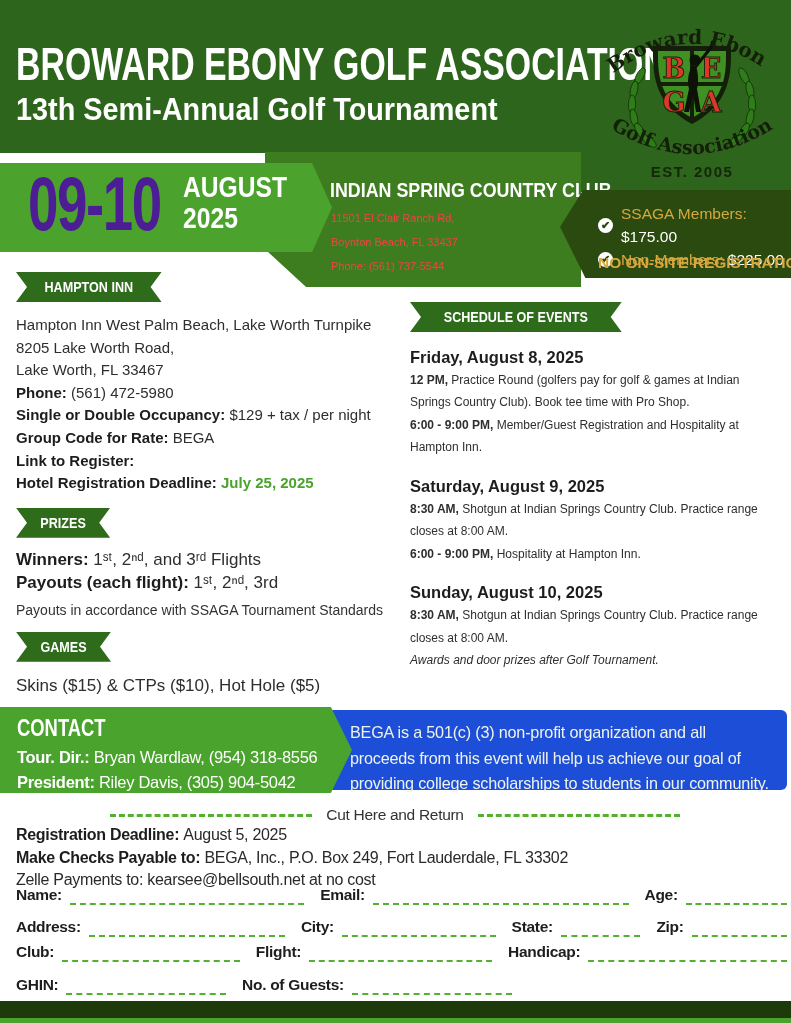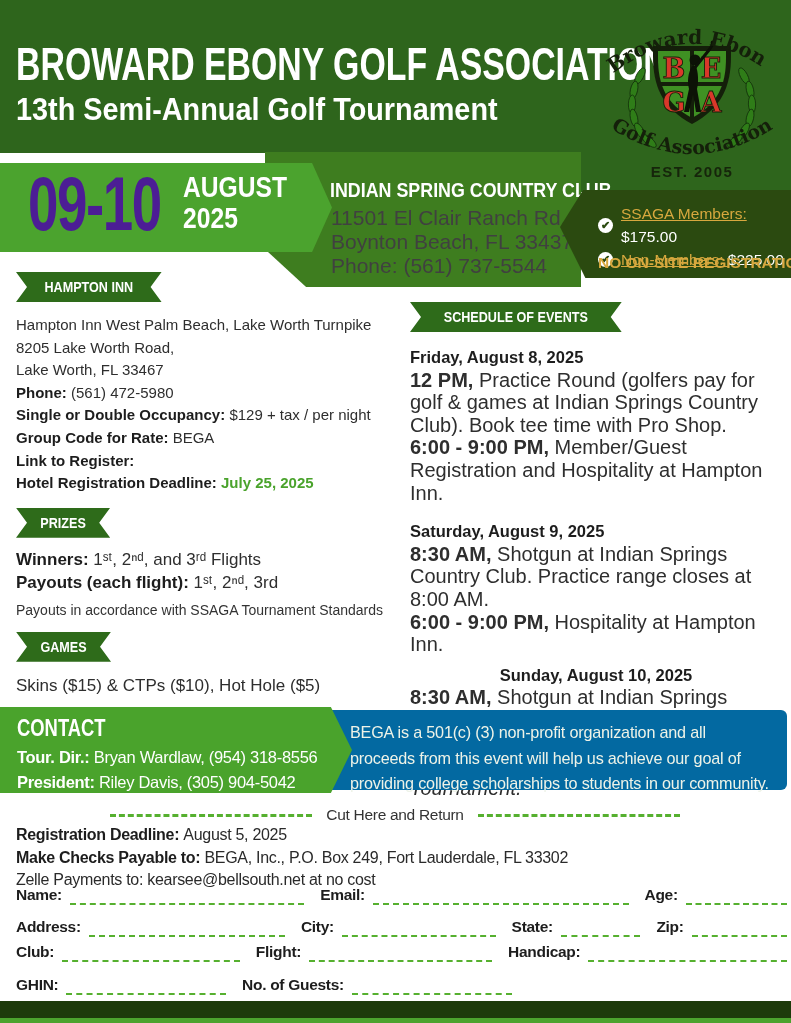--- a/index.html
+++ b/index.html
@@ -18,43 +18,43 @@
          white-space:nowrap;}
   .subtitle{position:absolute;left:16px;top:92px;color:#fff;font-weight:bold;font-size:31px;white-space:nowrap;}
   .cx{display:inline-block;transform:scaleX(0.72);transform-origin:0 50%;}
   .cx85{display:inline-block;transform:scaleX(0.85);transform-origin:0 50%;}
   .cx93{display:inline-block;transform:scaleX(0.93);transform-origin:0 50%;}
   .cxc{display:inline-block;transform:scaleX(0.84);transform-origin:50% 50%;}
   .dates{position:absolute;left:28px;top:160px;color:#4c1d95;font-weight:bold;font-size:76px;
          letter-spacing:-2px;white-space:nowrap;}
   .month{position:absolute;left:183px;top:172px;color:#fff;font-weight:bold;font-size:29px;line-height:31px;white-space:nowrap;}
   .venue-name{position:absolute;left:330px;top:178px;color:#fff;font-weight:bold;font-size:21px;white-space:nowrap;}
-  .venue-lines{position:absolute;left:331px;top:206px;color:#404040;font-size:21px;line-height:24px;}
+  .venue-lines{position:absolute;left:331px;top:206px;color:#ef4444;font-size:11px;line-height:24px;}
   .price-rows{position:absolute;left:38px;top:12px;font-size:15.5px;line-height:23px;}
   .price-row{display:flex;align-items:center;gap:8px;}
   .chk{display:inline-block;width:15px;height:15px;border-radius:50%;background:#ffffff;
        color:#2b4a10;font-size:11px;line-height:15px;text-align:center;font-weight:bold;flex:0 0 15px;}
-  .gold{color:#d7a83e;text-decoration:underline;}
+  .gold{color:#d7a83e;}
   .noreg{position:absolute;left:38px;top:64px;color:#d7a83e;font-weight:bold;font-size:15.5px;white-space:nowrap;}
   
   .ribbon{background:#2e6b1a;color:#fff;display:inline-block;padding:6px 20px 7px 20px;
           clip-path:polygon(0 0,100% 0,calc(100% - 11px) 50%,100% 100%,0 100%,11px 50%);
           font-weight:bold;font-size:15px;white-space:nowrap;}
   
   .col-left{position:absolute;left:16px;top:272px;width:378px;}
   .col-right{position:absolute;left:410px;top:302px;width:372px;}
   .tline{font-size:15px;line-height:22.6px;color:#2e2e2e;}
   .bl{font-weight:bold;color:#1d1d1d;}
   .green-txt{color:#4aa32c;font-weight:bold;}
   .small-note{font-size:14px;color:#333;margin-top:8px;}
-  .sline{margin:0;font-size:20px;line-height:22.6px;color:#2e2e2e;}
+  .sline{margin:0;font-size:12px;line-height:22.6px;color:#2e2e2e;}
   .day-title{font-weight:bold;color:#1d1d1d;font-size:16.5px;line-height:22.6px;margin-top:14px;}
   .italic{font-style:italic;}
   
-  .np-box{position:absolute;left:318px;top:710px;width:469px;height:80px;background:#0369a1;
+  .np-box{position:absolute;left:318px;top:710px;width:469px;height:80px;background:#1d4ed8;
           border-radius:0 6px 6px 0;}
   .np-text{position:absolute;left:32px;top:10px;width:420px;color:#eef3e8;font-size:16.2px;
            line-height:25.6px;letter-spacing:-0.2px;}
   .contact-box{position:absolute;left:0;top:707px;width:352px;height:86px;background:#4aa32c;
                clip-path:polygon(0 0,94% 0,100% 50%,94% 100%,0 100%);color:#fff;}
   .contact-title{position:absolute;left:17px;top:8px;font-weight:bold;font-size:23px;white-space:nowrap;}
   .contact-lines{position:absolute;left:17px;top:38px;font-size:16.5px;line-height:25px;letter-spacing:-0.3px;white-space:nowrap;}
   
   .cut-row{position:absolute;left:110px;top:806px;width:570px;display:flex;align-items:center;gap:14px;}
   .cut-dash{flex:1;border-top:3px dashed #56b02f;height:0;}
@@ -191,21 +191,21 @@
     <div class="ribbon"><span class="cxc">SCHEDULE OF EVENTS</span></div>
 
     <div class="day-title">Friday, August 8, 2025</div>
     <p class="sline"><b>12 PM, </b><span>Practice Round (golfers pay for golf &amp; games at Indian Springs Country Club). Book tee time with Pro Shop.</span></p>
     <p class="sline"><b>6:00 - 9:00 PM, </b><span>Member/Guest Registration and Hospitality at Hampton Inn.</span></p>
 
     <div class="day-title" style="margin-top:16px;">Saturday, August 9, 2025</div>
     <p class="sline"><b>8:30 AM, </b><span>Shotgun at Indian Springs Country Club. Practice range closes at 8:00 AM.</span></p>
     <p class="sline"><b>6:00 - 9:00 PM, </b><span>Hospitality at Hampton Inn.</span></p>
 
-    <div class="day-title" style="margin-top:8px;text-align:center;">Sunday, August 10, 2025</div>
+    <div class="day-title" style="margin-top:16px;">Sunday, August 10, 2025</div>
     <p class="sline"><b>8:30 AM, </b><span>Shotgun at Indian Springs Country Club. Practice range closes at 8:00 AM.</span></p>
     <p class="sline italic">Awards and door prizes after Golf Tournament.</p>
   </div>
 
   <div class="np-box">
     <div class="np-text">BEGA is a 501(c) (3) non-profit organization and all proceeds from this event will help us achieve our goal of providing college scholarships to students in our community.</div>
   </div>
   <div class="contact-box">
     <div class="contact-title"><span class="cx" style="transform:scaleX(0.8);">CONTACT</span></div>
     <div class="contact-lines">

